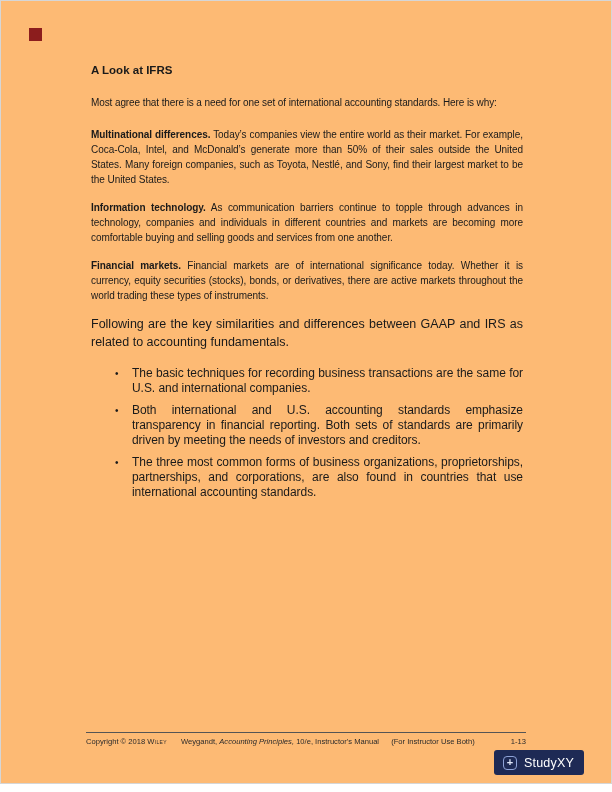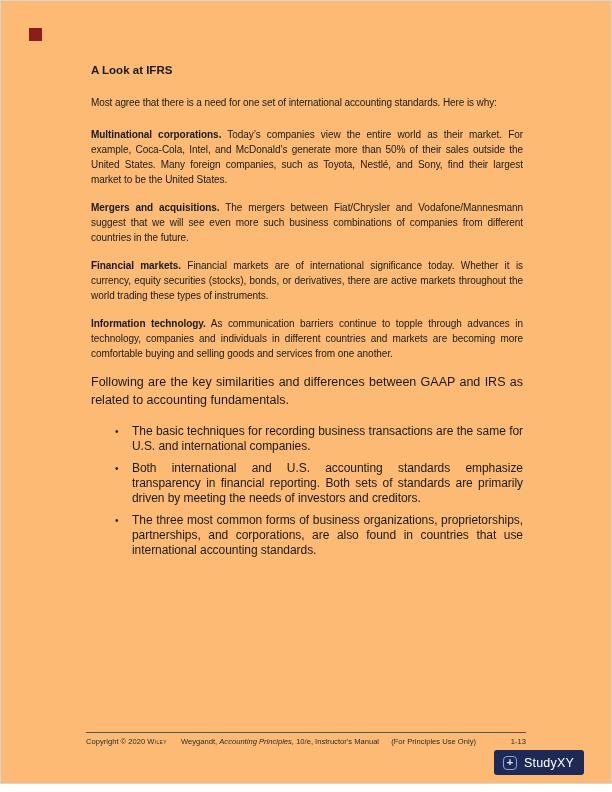--- a/index.html
+++ b/index.html
@@ -125,27 +125,26 @@
 <div class="page">
 
   <div class="corner-logo"></div>
 
   <div class="content">
 
     <h1 class="doc-heading">A Look at IFRS</h1>
 
     <p class="intro-para">Most agree that there is a need for one set of international accounting standards. Here is why:</p>
 
-    <p class="body-para"><b>Multinational corporations.</b> <span>Today’s companies view the entire world as their market. For example, Coca-Cola, Intel, and McDonald’s generate more than 50% of their sales outside the United States. Many foreign companies, such as Toyota, Nestlé, and Sony, find their largest market to be the United States.</span></p>
+    <p class="body-para"><b>Multinational differences.</b> <span>Today’s companies view the entire world as their market. For example, Coca-Cola, Intel, and McDonald’s generate more than 50% of their sales outside the United States. Many foreign companies, such as Toyota, Nestlé, and Sony, find their largest market to be the United States.</span></p>
 
-    <p class="body-para"><b>Mergers and acquisitions.</b> <span>The mergers between Fiat/Chrysler and Vodafone/Mannesmann suggest that we will see even more such business combinations of companies from different countries in the future.</span></p>
+
+    <p class="body-para"><b>Information technology.</b> <span>As communication barriers continue to topple through advances in technology, companies and individuals in different countries and markets are becoming more comfortable buying and selling goods and services from one another.</span></p>
 
     <p class="body-para"><b>Financial markets.</b> <span>Financial markets are of international significance today. Whether it is currency, equity securities (stocks), bonds, or derivatives, there are active markets throughout the world trading these types of instruments.</span></p>
-
-    <p class="body-para"><b>Information technology.</b> <span>As communication barriers continue to topple through advances in technology, companies and individuals in different countries and markets are becoming more comfortable buying and selling goods and services from one another.</span></p>
 
 
     <p class="key-intro">Following are the key similarities and differences between GAAP and IRS as related to accounting fundamentals.</p>
 
     <ul class="bullets">
       <li>
         <span class="dot">•</span>
         <span class="li-text">The basic techniques for recording business transactions are the same for U.S. and international companies.</span>
       </li>
       <li>
@@ -156,26 +155,26 @@
         <span class="dot">•</span>
         <span class="li-text">The three most common forms of business organizations, proprietorships, partnerships, and corporations, are also found in countries that use international accounting standards.</span>
       </li>
     </ul>
 
   </div>
 
   <div class="footer">
     <div class="footer-row">
       <div class="footer-left">
-        <span>Copyright © 2020</span>
+        <span>Copyright © 2018</span>
         <span class="sc">Wiley</span>
         <span class="gap-md">Weygandt,</span>
         <i>Accounting Principles,</i>
         <span>10/e, Instructor's Manual</span>
-        <span class="gap-sm">(For Principles Use Only)</span>
+        <span class="gap-sm">(For Instructor Use Both)</span>
       </div>
       <span class="f-page">1-13</span>
     </div>
   </div>
 
   <div class="studyxy-badge">
     <span class="plus-box">+</span>
     <span class="badge-text">StudyXY</span>
   </div>
 

